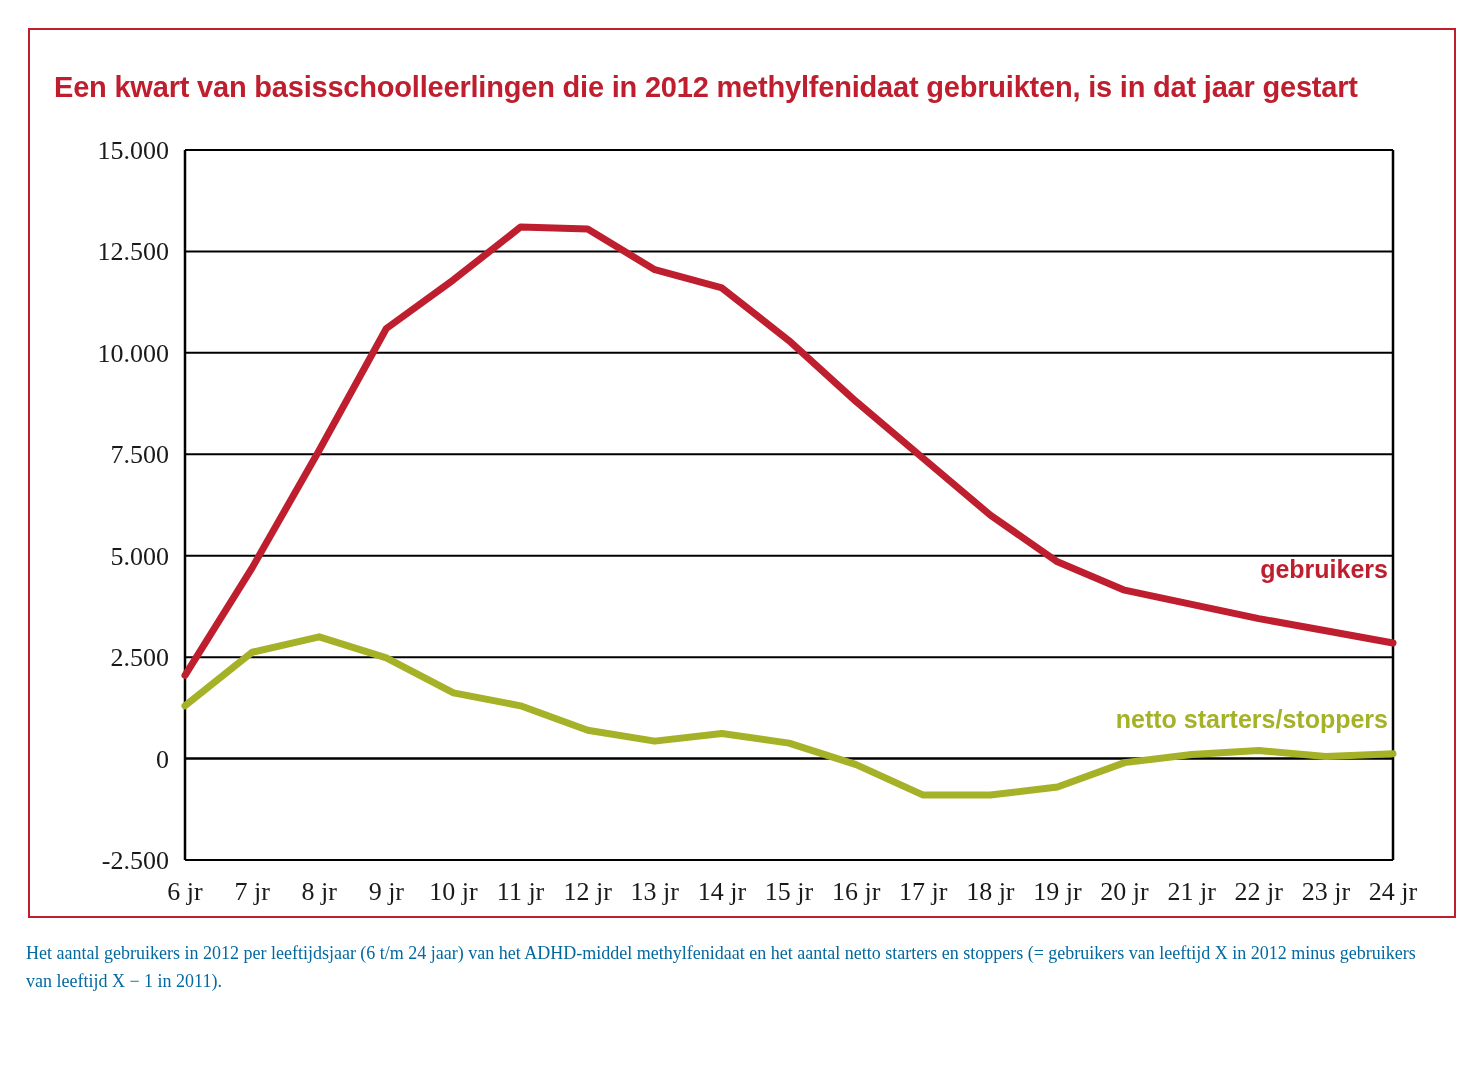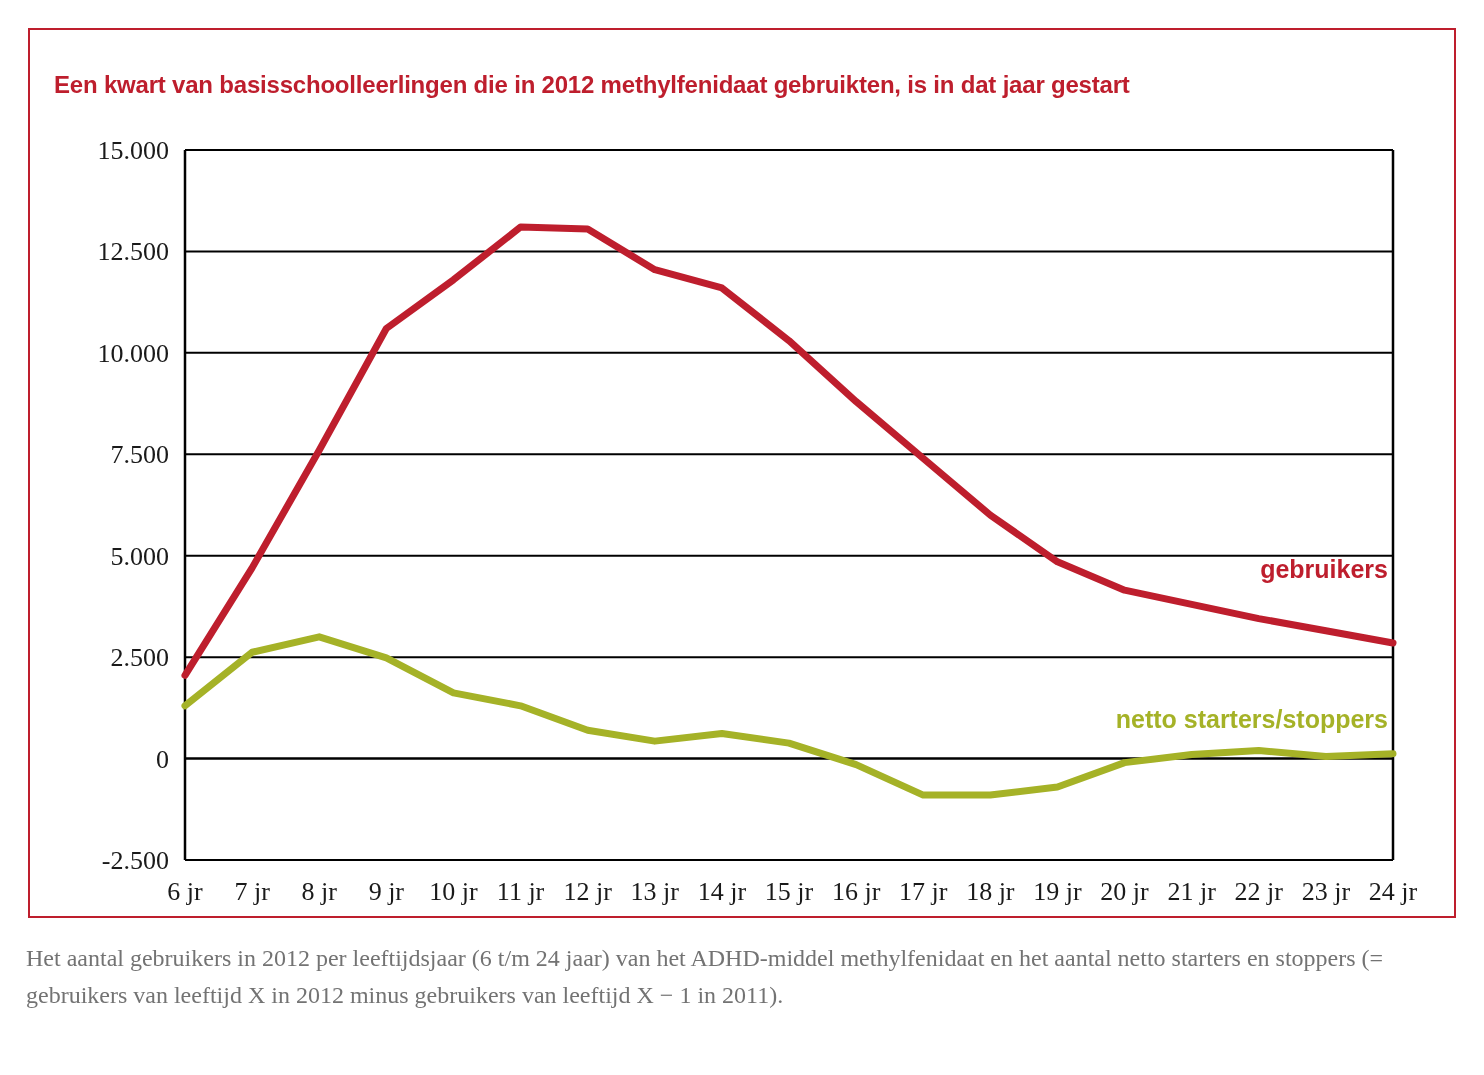--- a/index.html
+++ b/index.html
@@ -27,21 +27,21 @@
     height: 890px;
     border: 2px solid #be1e2d;
     box-sizing: border-box;
     background: #ffffff;
   }
   .chart-title {
     position: absolute;
     left: 24px;
     top: 42px;
     width: 1380px;
-    font-size: 24px;
+    font-size: 29px;
     font-weight: bold;
     color: #be1e2d;
     letter-spacing: -0.2px;
     line-height: 1.1;
   }
   .plot-wrap {
     position: absolute;
     left: 0;
     top: 0;
     width: 100%;
@@ -68,23 +68,23 @@
     font-size: 25px;
     font-weight: bold;
     font-family: "Liberation Sans", sans-serif;
   }
   .caption {
     position: absolute;
     left: 26px;
     top: 940px;
     width: 1420px;
     font-family: "Liberation Serif", serif;
-    font-size: 24px;
+    font-size: 18px;
     line-height: 1.55;
-    color: #737373;
+    color: #0369a1;
   }
 </style>
 </head>
 <body>
 
 <div class="page">
 
   <div class="chart-frame">
     <div class="chart-title">Een kwart van basisschoolleerlingen die in 2012 methylfenidaat gebruikten, is in dat jaar gestart</div>
     <div class="plot-wrap">

